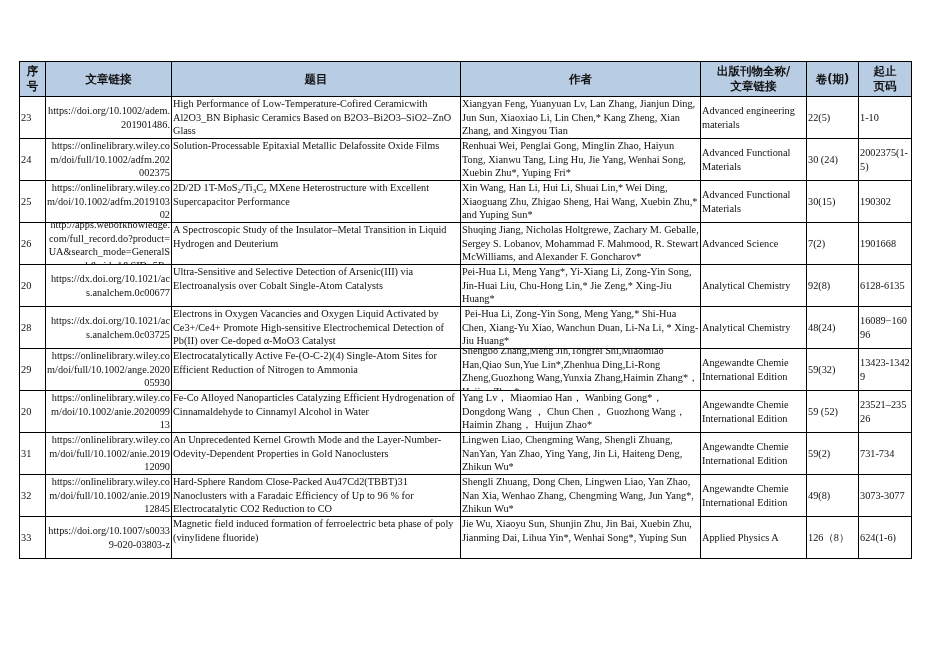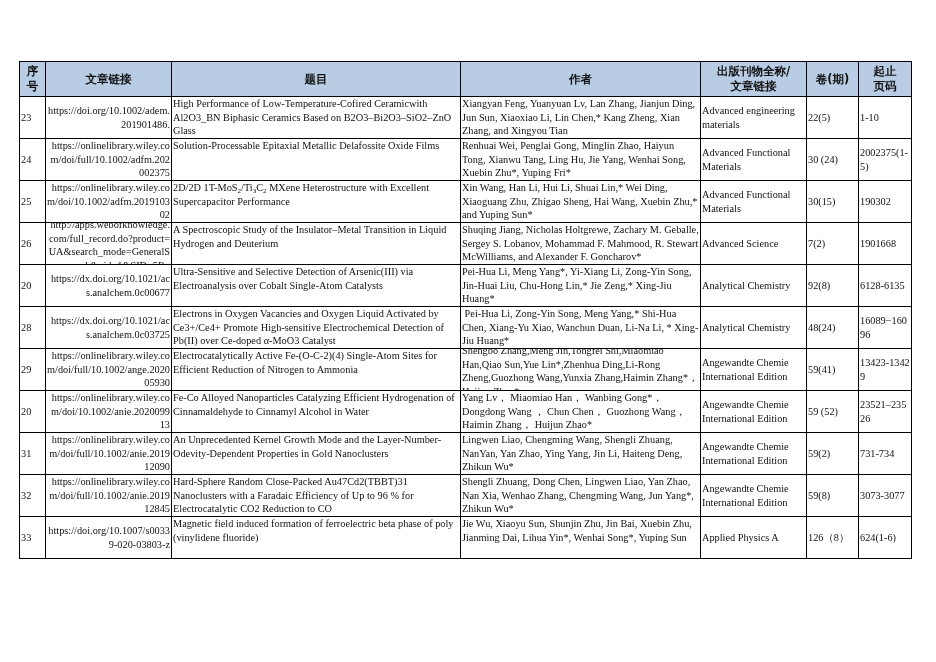--- a/index.html
+++ b/index.html
@@ -152,21 +152,21 @@
       <td class="link">
             <div class="clip">https://onlinelibrary.wiley.com/doi/full/10.1002/ange.202005930</div>
           </td>
       <td class="title">
             <div class="clip">Electrocatalytically Active Fe-(O-C-2)(4) Single-Atom Sites for Efficient Reduction of Nitrogen to Ammonia</div>
           </td>
       <td class="authors clipped">
             <div class="clip">Shengbo Zhang,Meng Jin,Tongfei Shi,Miaomiao Han,Qiao Sun,Yue Lin*,Zhenhua Ding,Li-Rong Zheng,Guozhong Wang,Yunxia Zhang,Haimin Zhang*，Huijun Zhao*</div>
           </td>
       <td class="pub">Angewandte Chemie International Edition</td>
-      <td class="vol">59(41)</td>
+      <td class="vol">59(32)</td>
       <td class="pages" style="word-break:break-all">13423-13429</td>
     </tr>
 
     <tr>
       <td class="num">20</td>
       <td class="link">
             <div class="clip">https://onlinelibrary.wiley.com/doi/10.1002/anie.202009913</div>
           </td>
       <td class="title">
             <div class="clip">Fe-Co Alloyed Nanoparticles Catalyzing Efficient Hydrogenation of Cinnamaldehyde to Cinnamyl Alcohol in Water</div>
@@ -200,21 +200,21 @@
       <td class="link">
             <div class="clip">https://onlinelibrary.wiley.com/doi/full/10.1002/anie.201912845</div>
           </td>
       <td class="title">
             <div class="clip">Hard-Sphere Random Close-Packed Au47Cd2(TBBT)31 Nanoclusters with a Faradaic Efficiency of Up to 96 % for Electrocatalytic CO2 Reduction to CO</div>
           </td>
       <td class="authors">
             <div class="clip">Shengli Zhuang, Dong Chen, Lingwen Liao, Yan Zhao, Nan Xia, Wenhao Zhang, Chengming Wang, Jun Yang*, Zhikun Wu*</div>
           </td>
       <td class="pub">Angewandte Chemie International Edition</td>
-      <td class="vol">59(8)</td>
+      <td class="vol">49(8)</td>
       <td class="pages">3073-3077</td>
     </tr>
 
     <tr>
       <td class="num">33</td>
       <td class="link">
             <div class="clip">https://doi.org/10.1007/s00339-020-03803-z</div>
           </td>
       <td class="title">
             <div class="clip">Magnetic field induced formation of ferroelectric beta phase of poly (vinylidene fluoride)</div>

